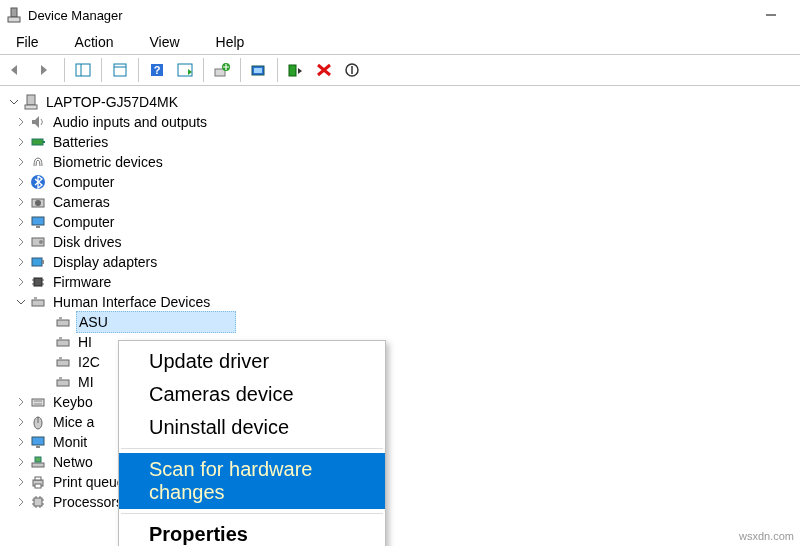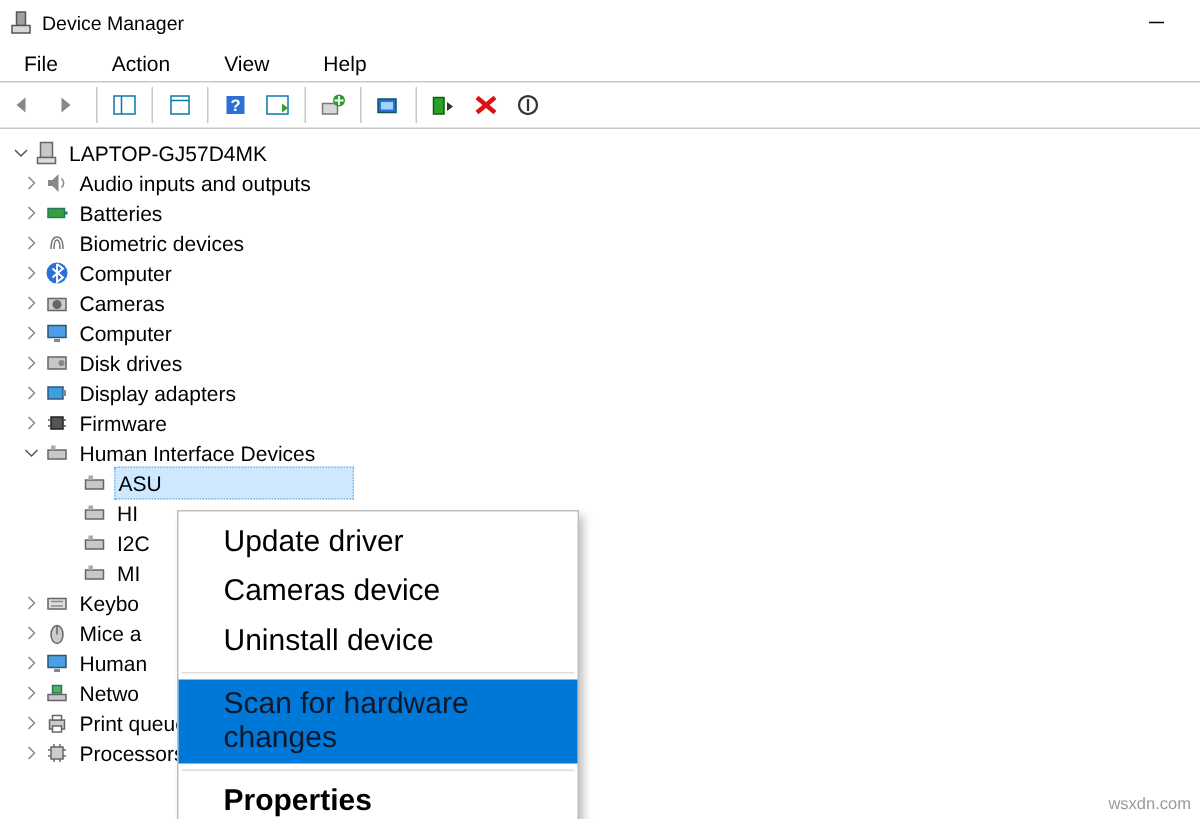--- a/index.html
+++ b/index.html
@@ -70,21 +70,21 @@
       border: 1px solid #bfbfbf;
       box-shadow: 3px 3px 6px rgba(0,0,0,0.25);
       padding: 4px 0;
       z-index: 10;
       font-size: 20px;
     }
     .ctx-item {
       padding: 5px 18px 5px 30px;
     }
     .ctx-item.highlight {
-      background: #0078d7; color: #0f172a;
+      background: #0078d7; color: #fef9c3;
     }
     .ctx-item.bold { font-weight: 600; }
     .ctx-sep { height:1px; background:#ddd; margin: 4px 2px; }
     .watermark {
       position:absolute; right:6px; bottom:4px;
       font-size:11px; color:#999;
     }
   </style>
 </head>
 <body>
@@ -417,21 +417,21 @@
         <svg width="10" height="10" viewBox="0 0 10 10">
           <path d="M3 1 L7 5 L3 9" fill="none" stroke="#888"></path>
         </svg>
       </span>
     <span class="dev-icon">
         <svg width="16" height="16" viewBox="0 0 16 16">
           <rect x="2" y="3" width="12" height="8" fill="#4aa0e8" stroke="#356"></rect>
           <rect x="6" y="12" width="4" height="2" fill="#888"></rect>
         </svg>
       </span>
-    <span class="lbl">Human</span>
+    <span class="lbl">Monit</span>
   </div>
   <div class="row indent-1">
     <span class="exp">
         <svg width="10" height="10" viewBox="0 0 10 10">
           <path d="M3 1 L7 5 L3 9" fill="none" stroke="#888"></path>
         </svg>
       </span>
     <span class="dev-icon">
         <svg width="16" height="16" viewBox="0 0 16 16">
           <rect x="2" y="9" width="12" height="4" fill="#c8c8c8" stroke="#666"></rect>

